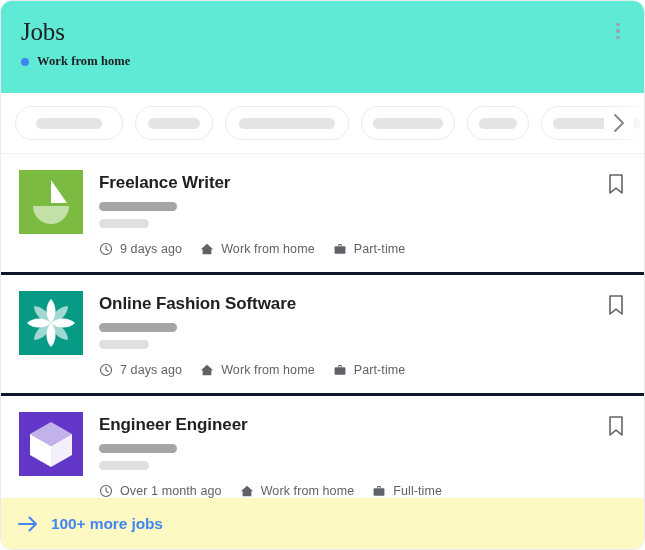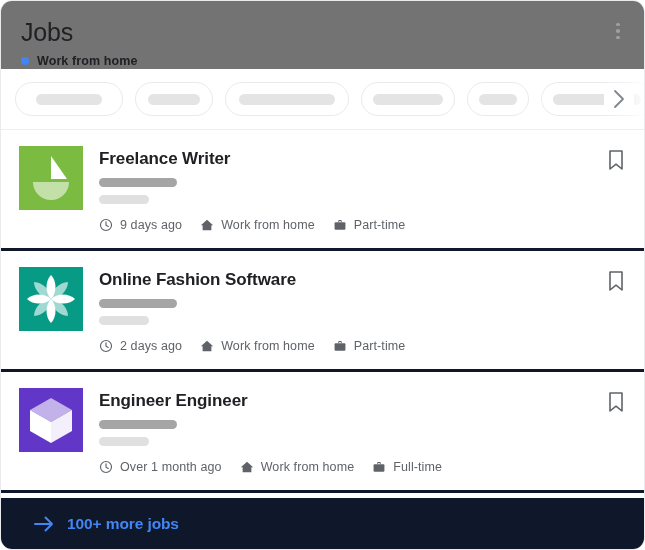--- a/index.html
+++ b/index.html
@@ -23,26 +23,27 @@
     background: #ffffff;
     border-radius: 12px;
     border: 1px solid #e8eaed;
     overflow: hidden;
     display: flex;
     flex-direction: column;
   }
 
   
   .jobs-header {
-    background: #737373;
+    background: #5eead4;
     padding: 16px 20px 14px 20px;
     position: relative;
     flex: 0 0 auto;
-    height: 68px;
+    height: 92px;
     box-sizing: border-box;
+    font-family: Liberation Serif, serif;
   }
   .jobs-title {
     font-size: 25px;
     line-height: 30px;
     color: #202124;
     font-weight: 400;
     letter-spacing: -0.2px;
     margin: 0;
   }
   .header-sub {
@@ -224,23 +225,23 @@
     align-items: flex-start;
     justify-content: center;
   }
 
   
   .jobs-footer {
     flex: 0 0 auto;
     height: 51px;
     display: flex;
     align-items: center;
-    padding: 0 32px;
+    padding: 0 16px;
     box-sizing: border-box;
-    background: #0f172a;
+    background: #fef9c3;
     cursor: pointer;
   }
   .footer-arrow {
     width: 22px;
     height: 20px;
     margin-right: 12px;
     display: flex;
     align-items: center;
     justify-content: center;
     flex: 0 0 auto;
@@ -361,21 +362,21 @@
           <div class="skel skel-1"></div>
           <div class="skel skel-2"></div>
           <div class="meta">
             <div class="meta-item">
               <span class="mi">
                 <svg width="14" height="14" viewBox="0 0 16 16">
                   <circle cx="8" cy="8" r="6.3" fill="none" stroke="#5f6368" stroke-width="1.3"></circle>
                   <path d="M8 4.4 L8 8.2 L10.6 9.7" fill="none" stroke="#5f6368" stroke-width="1.3" stroke-linecap="round"></path>
                 </svg>
               </span>
-              <span class="meta-text">2 days ago</span>
+              <span class="meta-text">7 days ago</span>
             </div>
             <div class="meta-item">
               <span class="mi">
                 <svg width="14" height="14" viewBox="0 0 16 16">
                   <path d="M8 2 L15 8.3 L13 8.3 L13 14 L3 14 L3 8.3 L1 8.3 Z" fill="#5f6368"></path>
                 </svg>
               </span>
               <span class="meta-text">Work from home</span>
             </div>
             <div class="meta-item">

